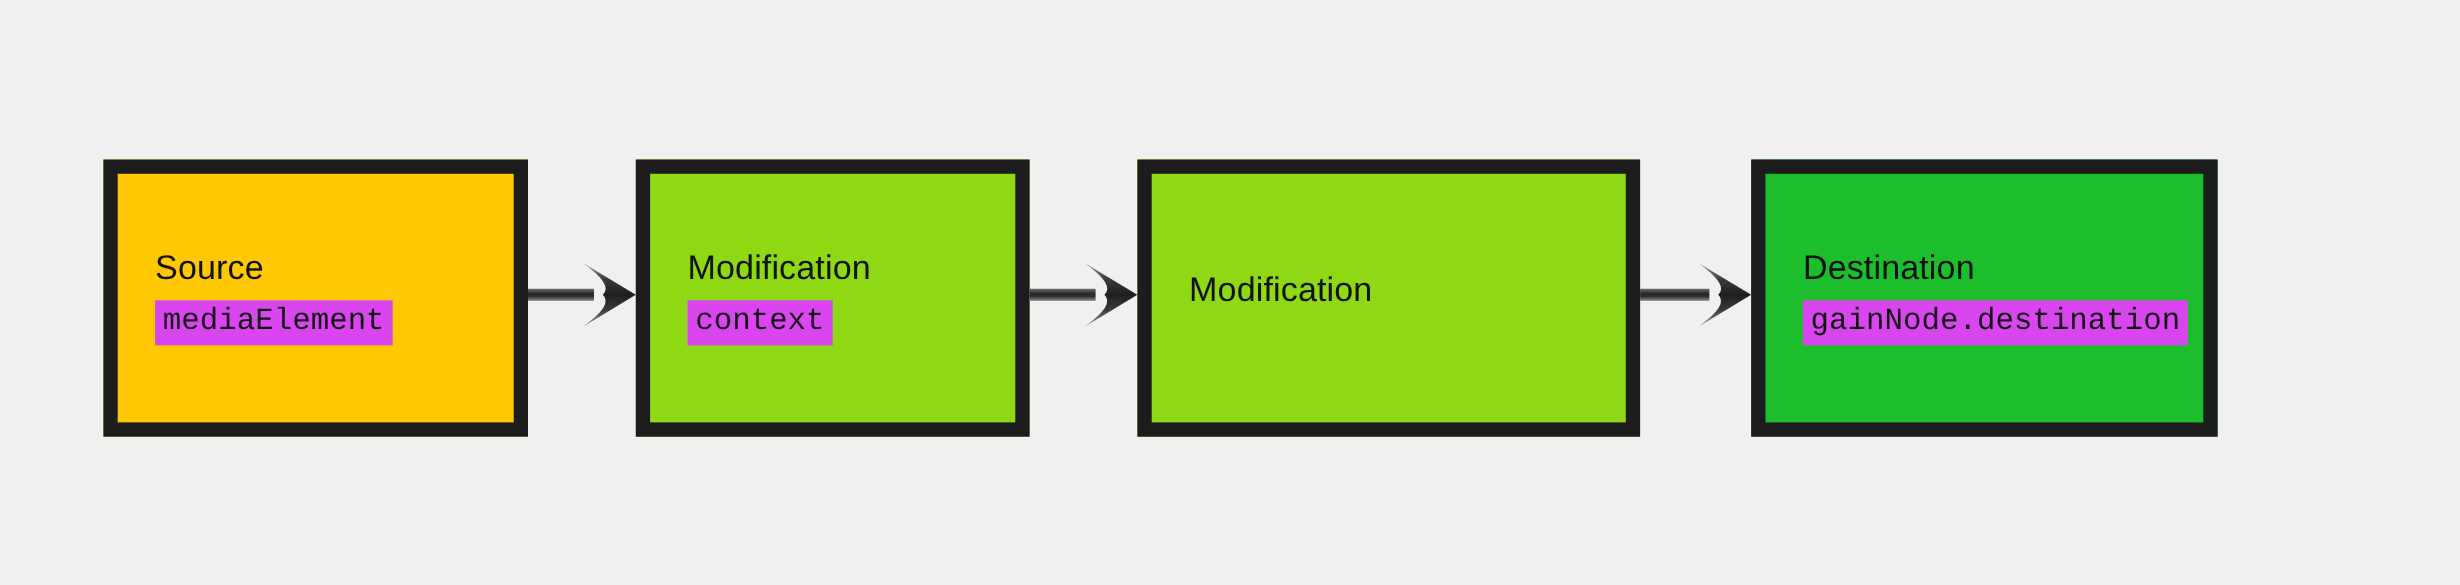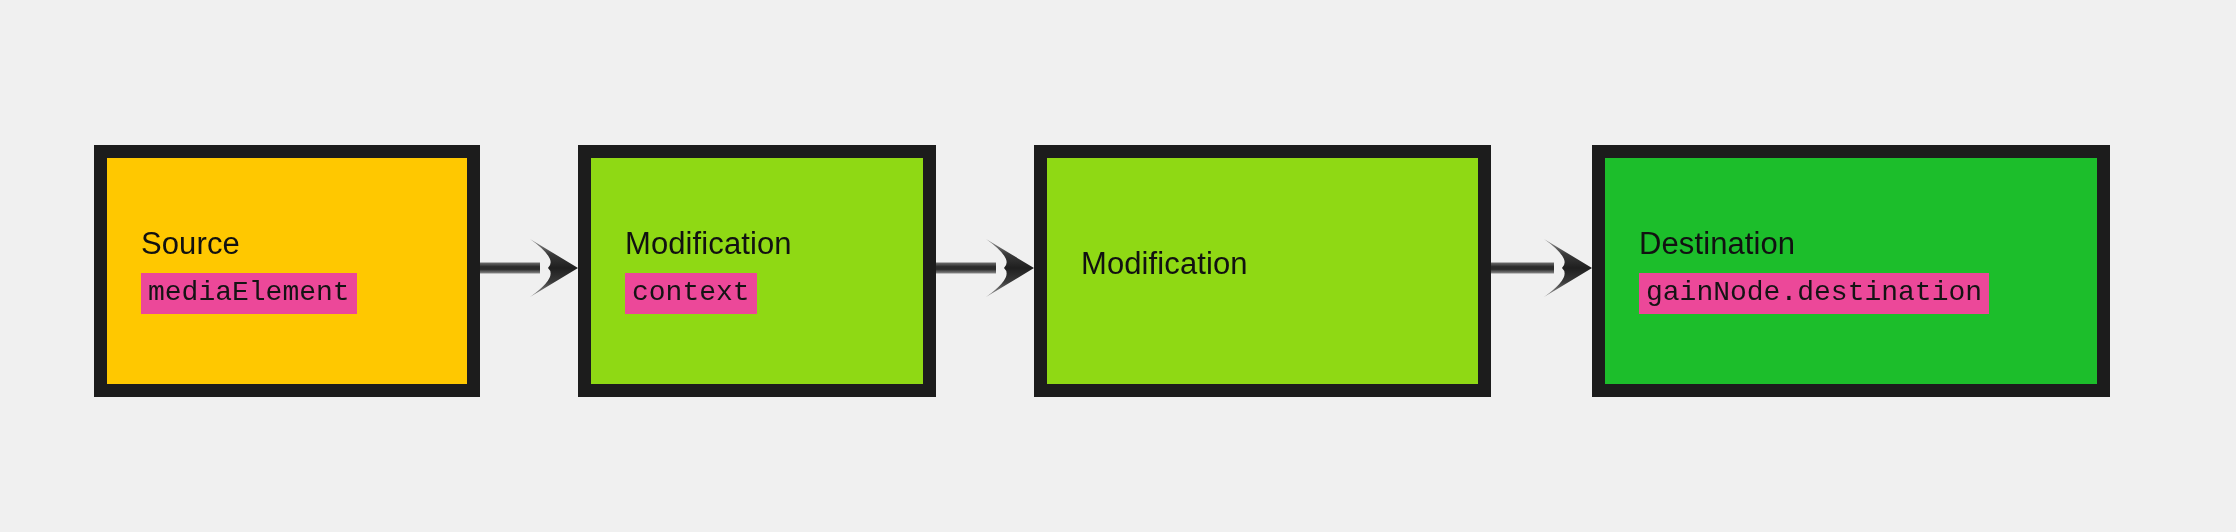--- a/index.html
+++ b/index.html
@@ -38,21 +38,21 @@
     color: #111111;
     letter-spacing: 0.1px;
     white-space: nowrap;
     margin-bottom: 13px;
   }
   .node .code {
     font-family: "Liberation Mono", "DejaVu Sans Mono", monospace;
     font-size: 28px;
     line-height: 1.28;
     color: #141414;
-    background: #ec4899;
+    background: #d946ef;
     padding: 2px 7px 3px 7px;
     white-space: nowrap;
     letter-spacing: 0px;
   }
 
   
   .edge {
     position: absolute;
     pointer-events: none;
   }
@@ -67,21 +67,21 @@
       <div class="title">Source</div>
       <div class="code">mediaElement</div>
     </div>
     <div class="node" style="left: 578px; top: 145px; width: 358px; height: 252px; background: rgb(143, 217, 20);">
       <div class="title">Modification</div>
       <div class="code">context</div>
     </div>
     <div class="node" style="left: 1034px; top: 145px; width: 457px; height: 252px; background: rgb(143, 217, 20);">
       <div class="title">Modification</div>
     </div>
-    <div class="node" style="left: 1592px; top: 145px; width: 518px; height: 252px; background: rgb(28, 190, 43);">
+    <div class="node" style="left: 1592px; top: 145px; width: 424px; height: 252px; background: rgb(28, 190, 43);">
       <div class="title">Destination</div>
       <div class="code">gainNode.destination</div>
     </div>
     <div class="edge" style="left: 480px; top: 239px;">
       <svg width="98" height="58" viewBox="0 0 98 58">
         <defs>
           <linearGradient id="shaftGrad" x1="0" y1="0" x2="0" y2="1">
             <stop offset="0%" stop-color="#6f6f6f"></stop>
             <stop offset="38%" stop-color="#2b2b2b"></stop>
             <stop offset="62%" stop-color="#2b2b2b"></stop>

